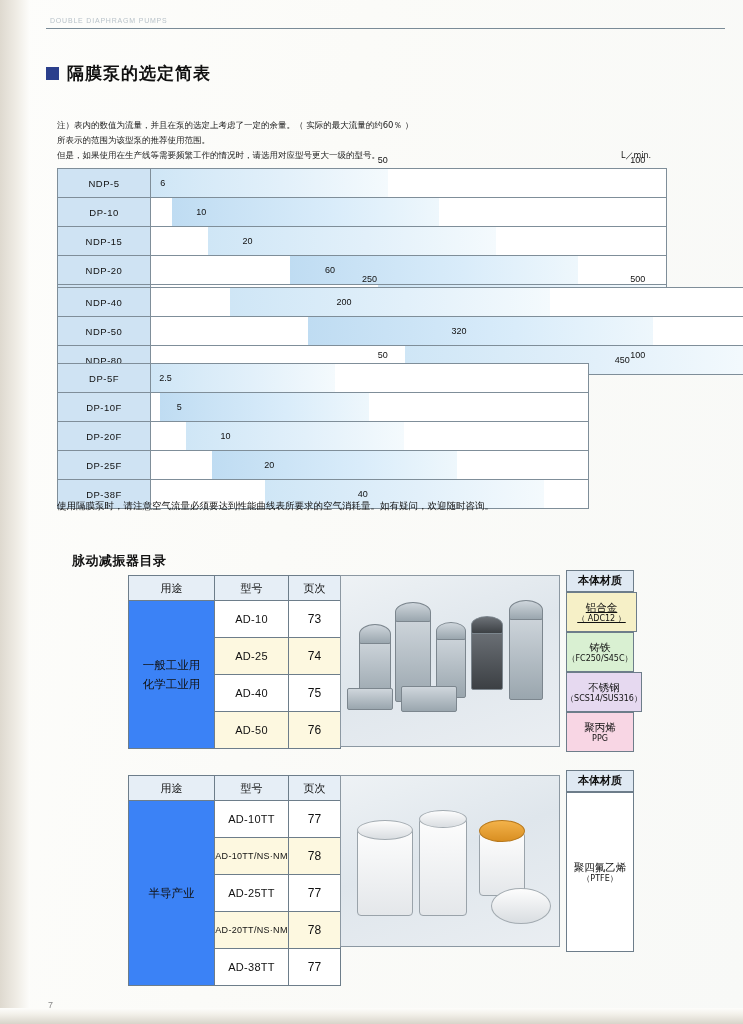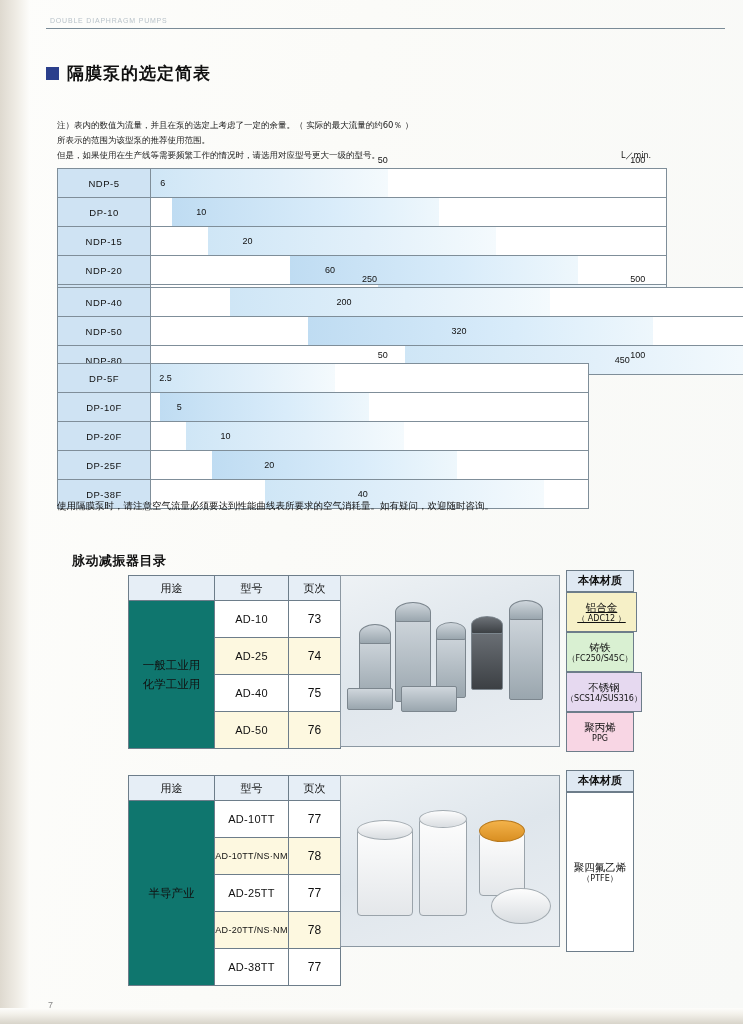--- a/index.html
+++ b/index.html
@@ -176,21 +176,21 @@
     font-size: 11px;
     color: #111;
     padding: 0;
   }
   .ctable th {
     background: #e6eef6;
     height: 24px;
     font-weight: normal;
   }
   .ctable td.use {
-    background: #0f766e;
+    background: #3b82f6;
     font-size: 11.5px;
     line-height: 1.6;
   }
   .ctable td.model {
     height: 36px;
     font-family: "Liberation Sans", sans-serif;
     font-size: 11px;
     letter-spacing: 0.3px;
   }
   .ctable td.page {

